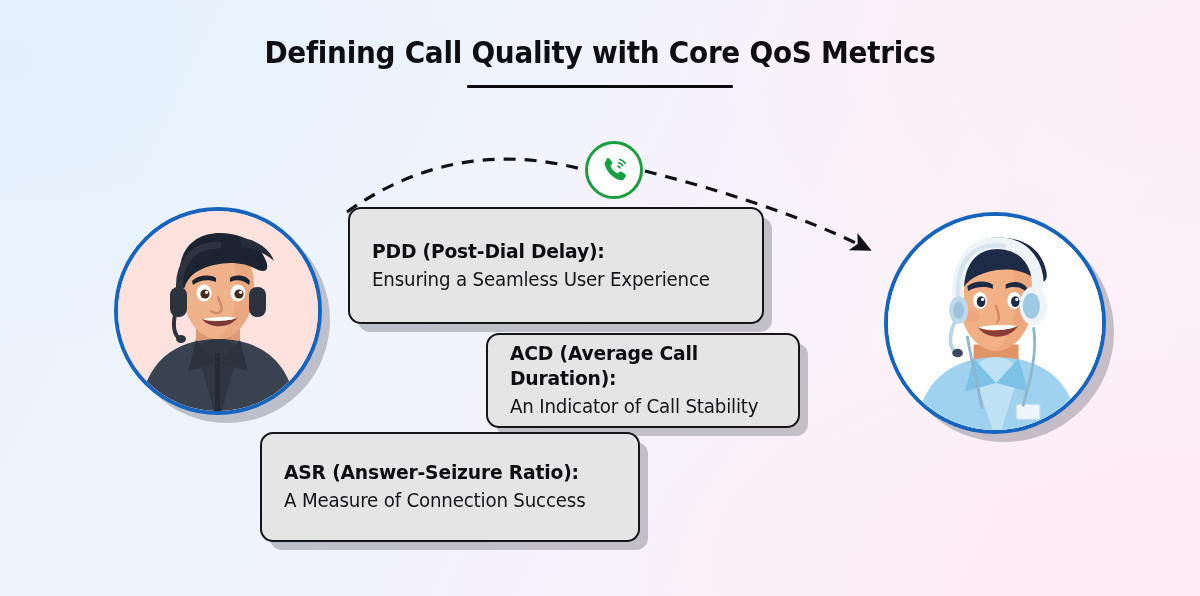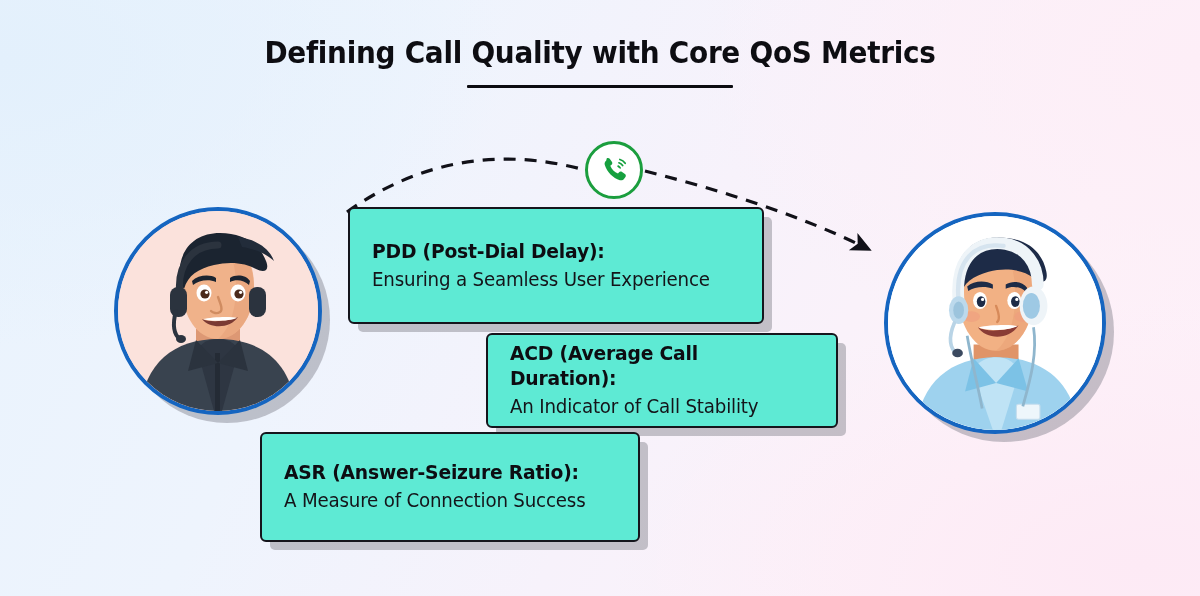--- a/index.html
+++ b/index.html
@@ -99,23 +99,23 @@
     inset: 0;
     width: 1200px;
     height: 596px;
     pointer-events: none;
     z-index: 3;
   }
 
   
   .card {
     position: absolute;
-    background: #5eead4;
+    background: #e5e5e5;
     border: 2px solid #15151c;
-    border-radius: 6px;
+    border-radius: 13px;
     box-shadow: 9px 9px 0 -1px rgba(128,128,138,0.45);
     padding: 0 22px;
     display: flex;
     flex-direction: column;
     justify-content: center;
     z-index: 5;
   }
   .card-title {
     font-family: "DejaVu Sans", sans-serif;
     font-weight: bold;
@@ -132,21 +132,21 @@
     font-size: 19px;
     color: #141419;
     line-height: 1.3;
     margin-top: 3px;
     letter-spacing: -0.2px;
     transform: scaleX(0.96);
     transform-origin: left center;
   }
 
   .card-pdd { left: 348px; top: 207px;  width: 416px; height: 117px; }
-  .card-acd { left: 486px; top: 333px;  width: 352px; height: 95px;  }
+  .card-acd { left: 486px; top: 333px;  width: 314px; height: 95px;  }
   .card-asr { left: 260px; top: 432px;  width: 380px; height: 110px;  }
 </style>
 </head>
 <body>
 
 <div id="infographic">
 
   <div class="title-wrap">
     <div class="title">Defining Call Quality with Core QoS Metrics</div>
     <div class="title-rule"></div>

